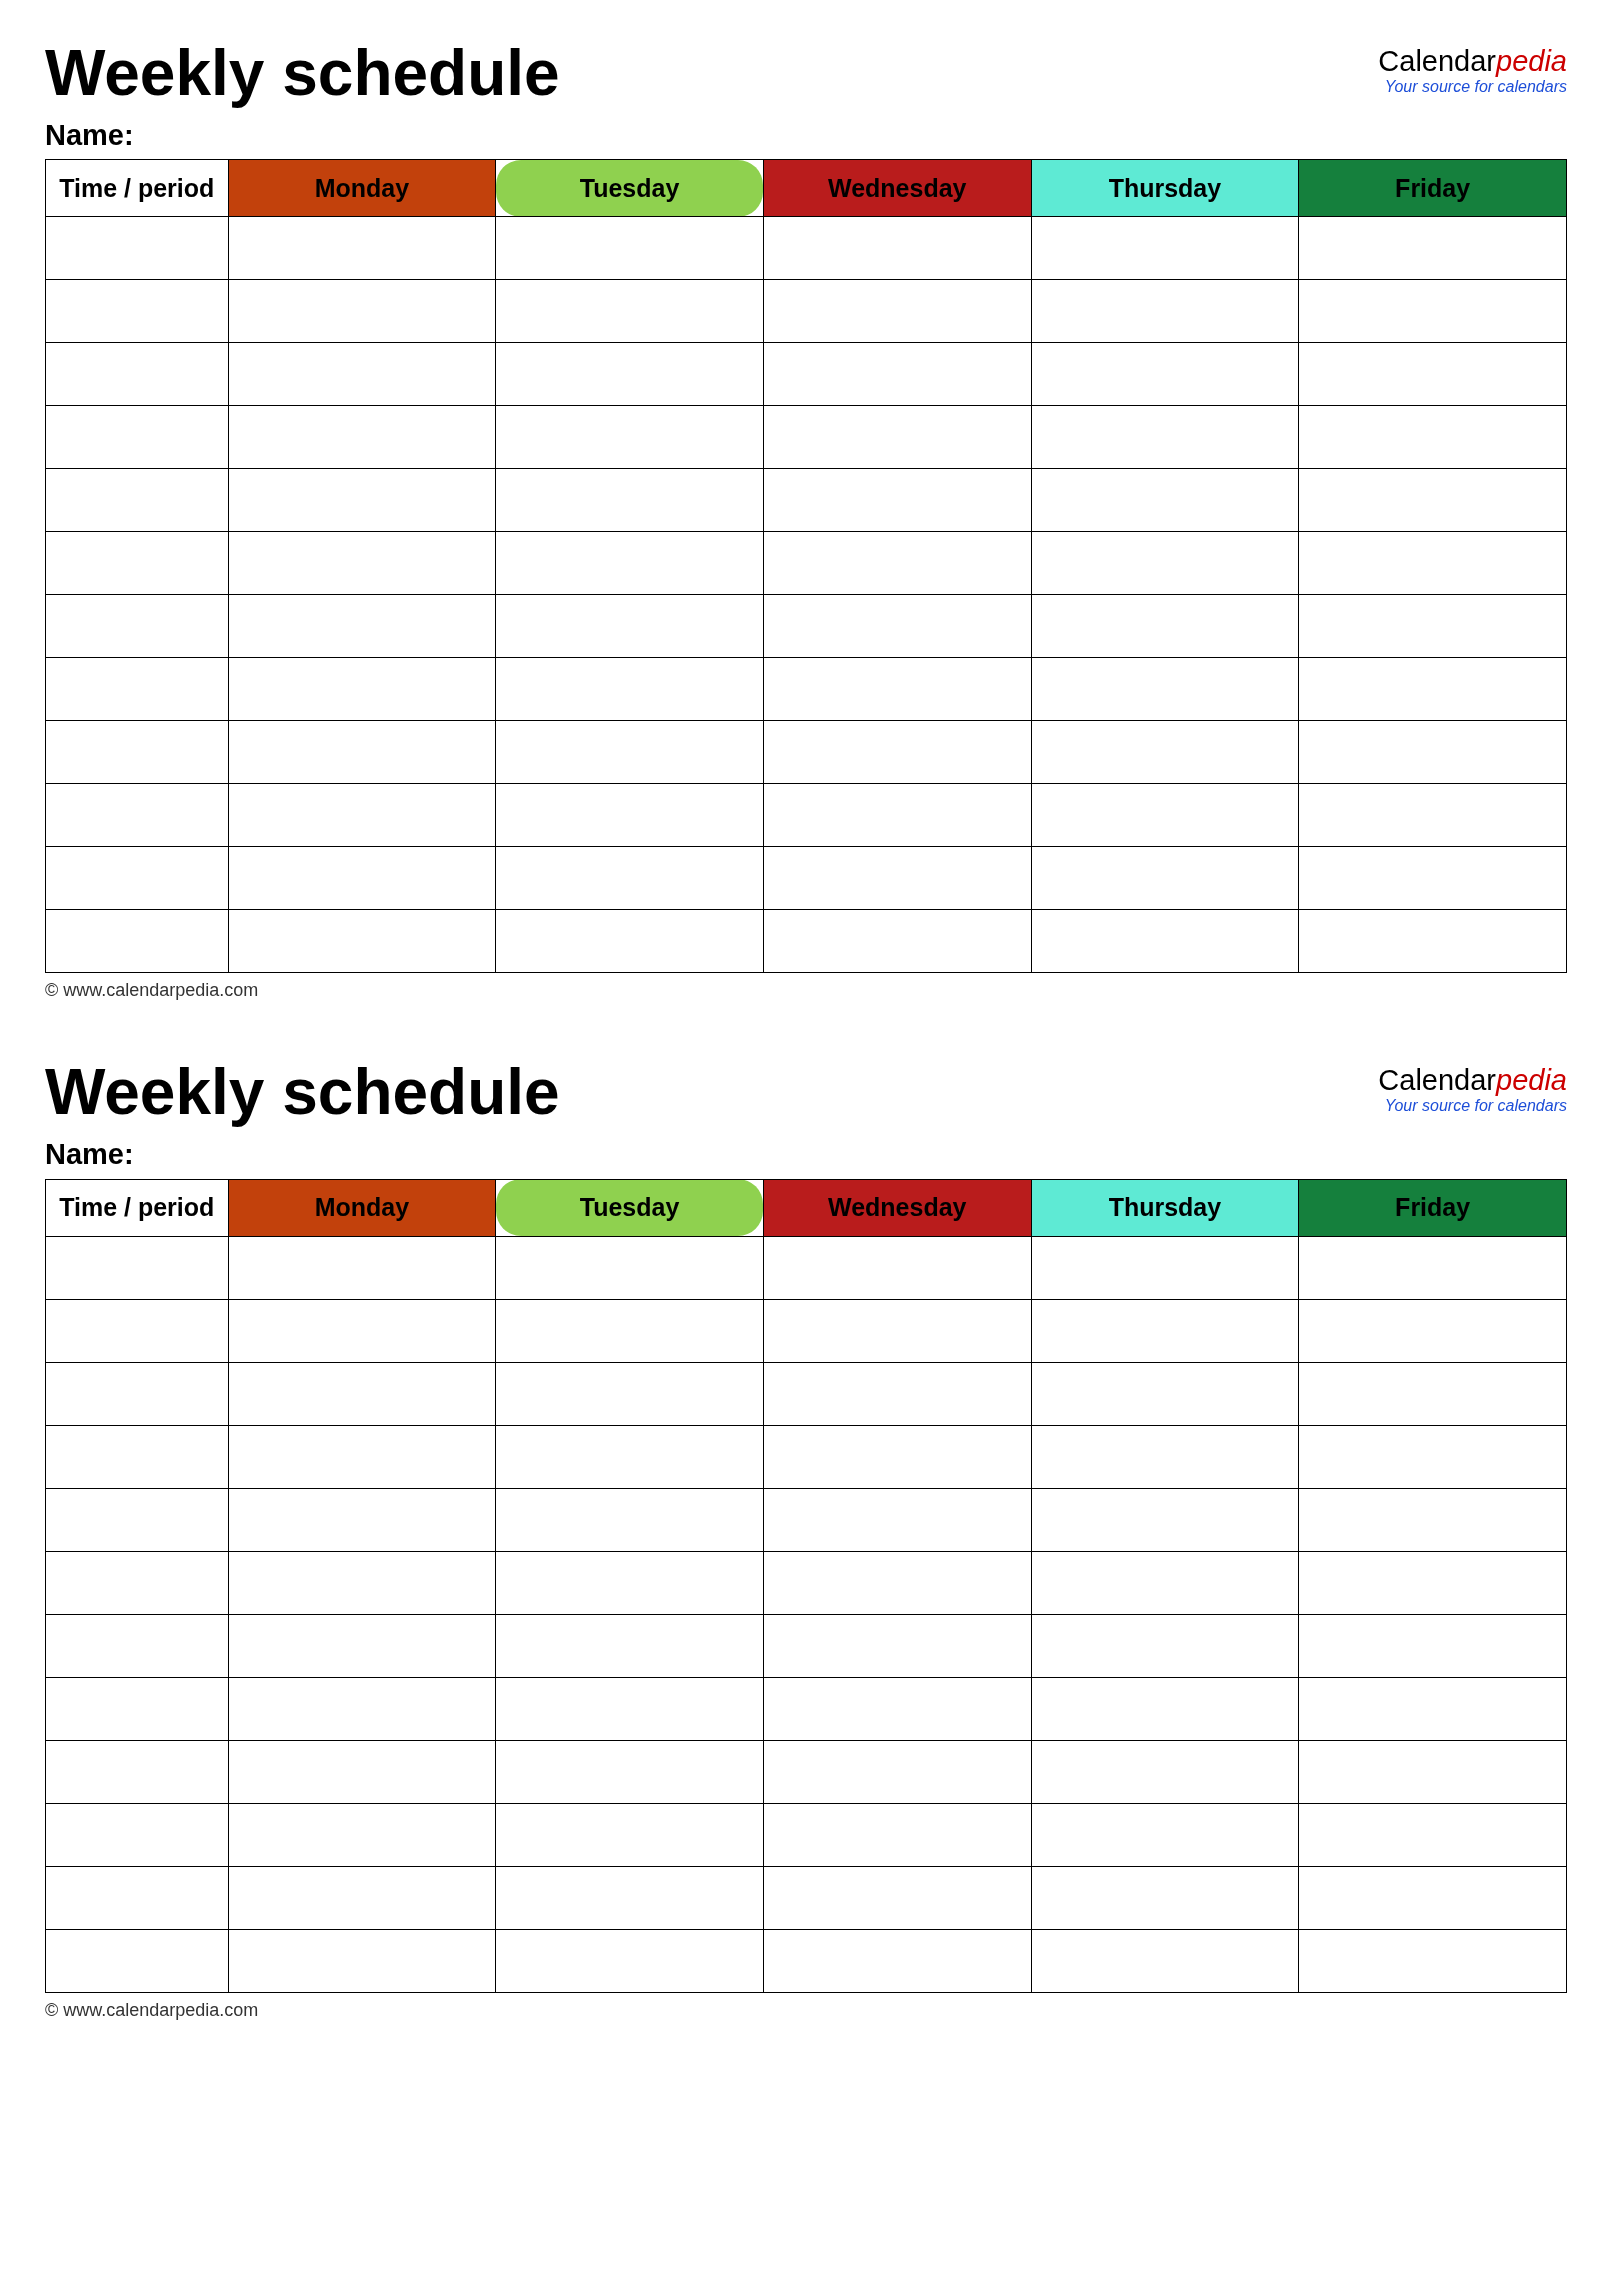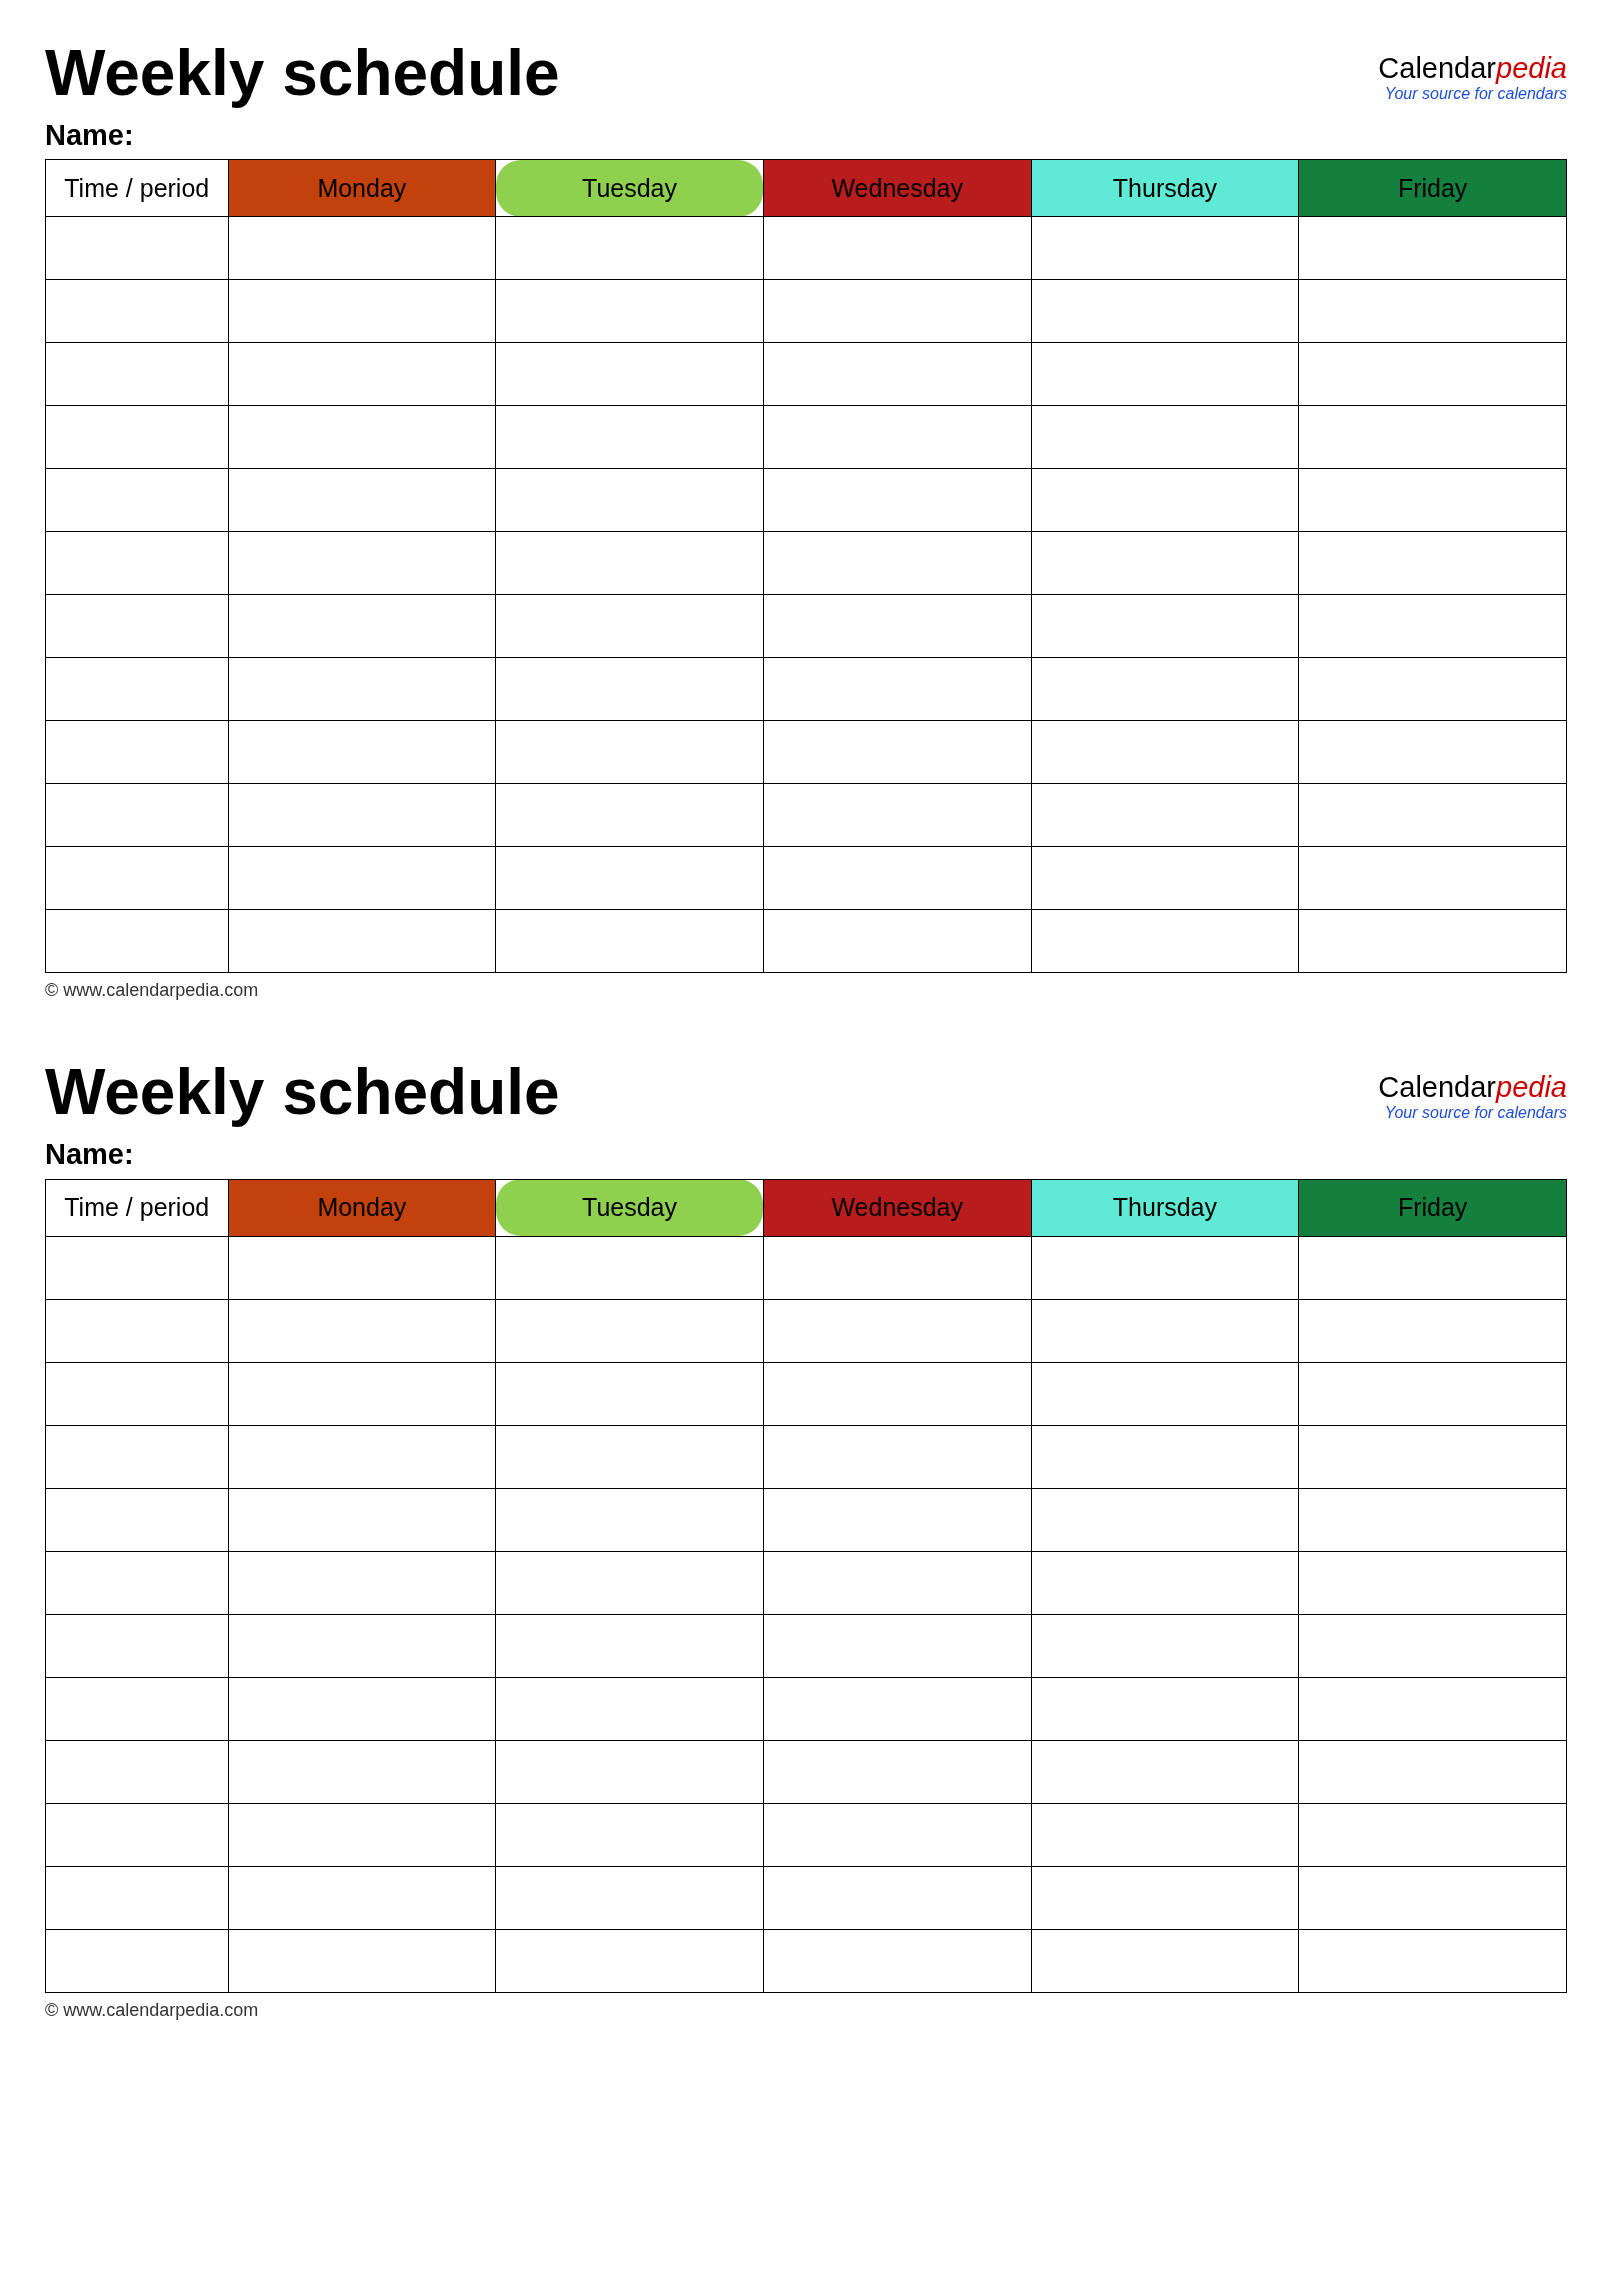--- a/index.html
+++ b/index.html
@@ -16,21 +16,21 @@
       padding: 36px 45px;
     }
 
     .schedule-block {
       margin-bottom: 54px;
     }
 
     .header-row {
       display: flex;
       justify-content: space-between;
-      align-items: center;
+      align-items: flex-start;
       margin-bottom: 9px;
       gap: 28px;
     }
 
     .title {
       font-size: 64px;
       font-weight: 900;
       color: #000000;
       font-family: Arial Black, Arial, sans-serif;
     }
@@ -79,21 +79,21 @@
     .schedule-table th,
     .schedule-table td {
       border: 0.9px solid #000000;
       padding: 0;
     }
 
     .schedule-table th {
       height: 57px;
       text-align: center;
       font-size: 25px;
-      font-weight: normal;
+      font-weight: bold;
       vertical-align: middle;
     }
 
     .schedule-table td {
       height: 63px;
     }
 
     .col-time {
       background-color: #ffffff;
       color: #000000;

